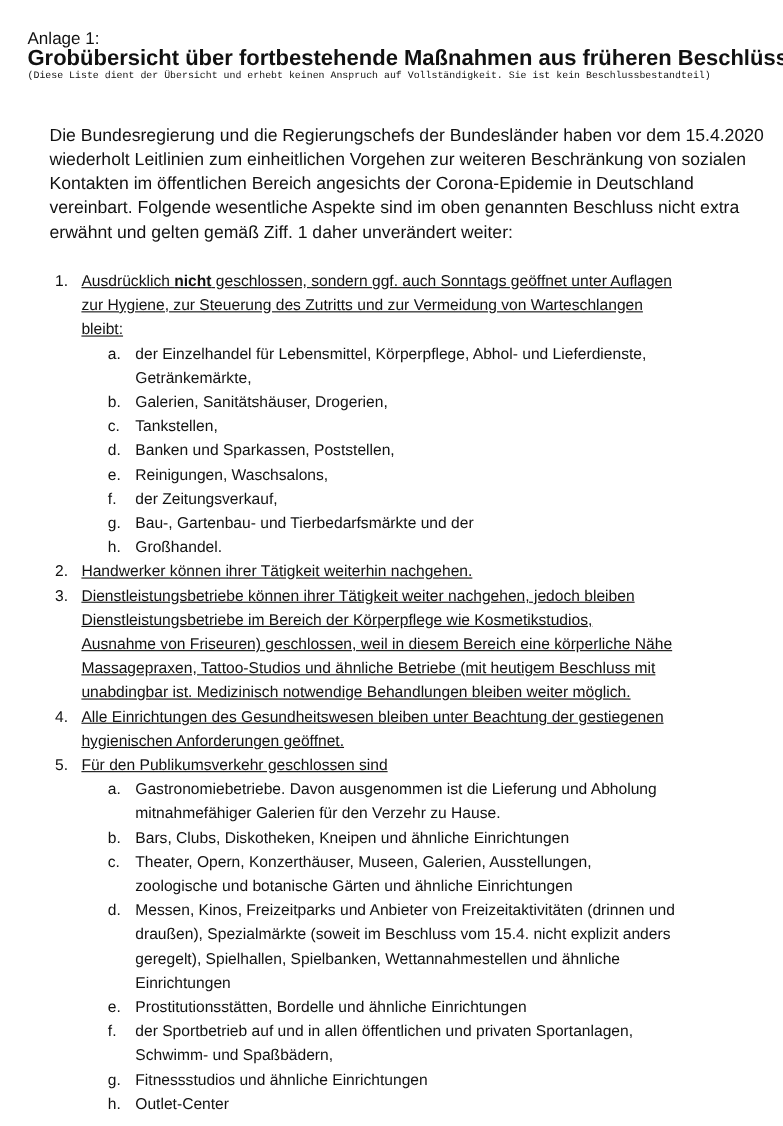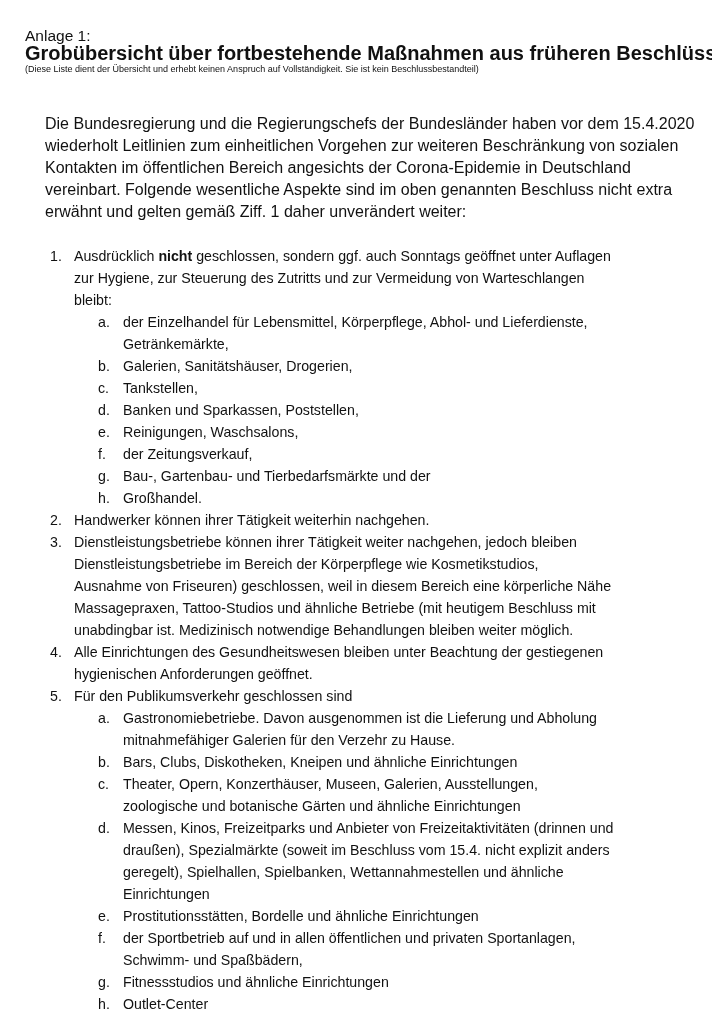--- a/index.html
+++ b/index.html
@@ -5,27 +5,27 @@
     html, body { margin: 0; padding: 0; background: #ffffff; }
     body {
       width: 712px; height: 1024px; overflow: hidden;
       font-family: "Liberation Sans", sans-serif;
       color: #111111;
       position: relative;
     }
     .page { position: absolute; left: 0; top: 0; width: 712px; height: 1024px; }
     .anlage { position: absolute; left: 25px; top: 27px; font-size: 15.5px; line-height: 18px; }
     .title { position: absolute; left: 25px; top: 44px; font-size: 20px; font-weight: bold; line-height: 18px; white-space: nowrap; }
-    .note { position: absolute; left: 25px; top: 64px; font-size: 9px; line-height: 11px; white-space: nowrap; }
+    .note { position: absolute; left: 25px; top: 64px; font-size: 9px; line-height: 11px; white-space: nowrap; font-family: Liberation Mono, monospace; }
     .intro { position: absolute; left: 25px; top: 113px; width: 640px; font-size: 16px; line-height: 22px; margin-left: 20px; }
     .intro .line { display: block; white-space: nowrap; }
     .list { position: absolute; left: 0; top: 245px; width: 712px; font-size: 14.2px; line-height: 22px; }
     .item { position: relative; }
     .item .num { position: absolute; left: 50px; width: 18px; }
-    .item .text { margin-left: 74px; }
+    .item .text { margin-left: 74px; text-decoration: underline; }
     .item .text .line { display: block; white-space: nowrap; }
     .item b { font-weight: bold; }
     .sub { position: relative; }
     .sub .letter { position: absolute; left: 98px; width: 18px; }
     .sub .text { margin-left: 123px; }
     .sub .text .line { display: block; white-space: nowrap; }
   </style>
 </head>
 <body>
 

